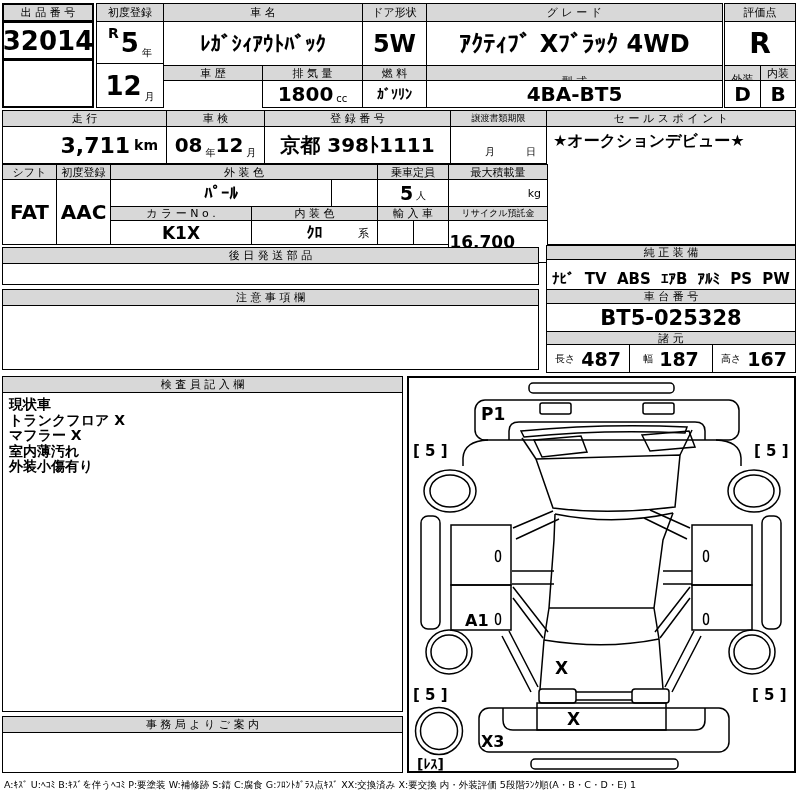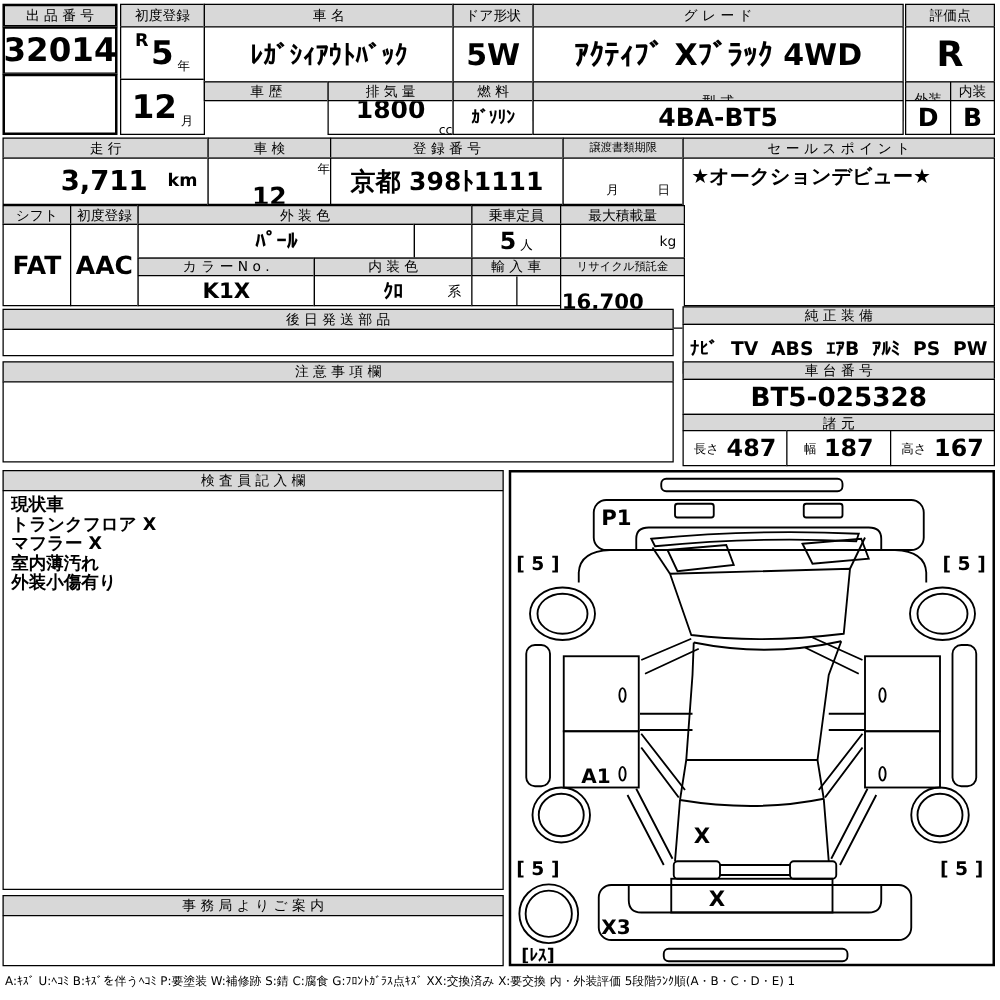--- a/index.html
+++ b/index.html
@@ -4,21 +4,21 @@
 <style>
   html,body{margin:0;padding:0;background:#fff;}
   .sheet{position:relative;width:800px;height:800px;background:#fff;
          font-family:"DejaVu Sans","Liberation Sans",sans-serif;color:#000;}
   .cell{position:absolute;box-sizing:border-box;border:1px solid #000;background:#fff;overflow:hidden;}
   .hd{background:#d8d8d8;display:flex;align-items:center;justify-content:center;
       font-size:11px;font-weight:normal;white-space:nowrap;}
   .hd-sm{font-size:9px;}
   .val{display:flex;align-items:center;justify-content:center;font-weight:bold;white-space:nowrap;}
   .right{justify-content:flex-end;}.fs14{font-size:14px;}.fs15{font-size:15px;}
-  .fs16{font-size:16px;}.fs17{font-size:17px;}.fs19{font-size:19px;}.fs20{font-size:20px;flex-direction:column;}
+  .fs16{font-size:16px;}.fs17{font-size:17px;}.fs19{font-size:19px;}.fs20{font-size:20px;}
   .fs22{font-size:22px;}.fs23{font-size:21px;}.fs24{font-size:24px;}.fs26{font-size:26px;}.fs28{font-size:28px;}
   .unit{font-size:10px;font-weight:normal;margin-left:3px;align-self:flex-end;padding-bottom:3px;}
   .era{font-size:14px;font-weight:bold;align-self:flex-start;padding-top:3px;margin-right:2px;}
   .b2{border-width:2px;}
   .notes-line{font-size:14px;font-weight:bold;line-height:15.5px;}
   .legend{position:absolute;left:4px;top:779px;width:794px;font-size:9.5px;white-space:nowrap;}
   svg text{font-family:"DejaVu Sans","Liberation Sans",sans-serif;font-weight:bold;}
 </style>
 </head>
 <body>
@@ -62,21 +62,21 @@
   <div class="cell hd" style="left:724px;top:3px;width:72px;height:19px">評価点</div>
   <div class="cell val fs28" style="left:724px;top:21px;width:72px;height:45px">R</div>
   <div class="cell hd" style="left:724px;top:65px;width:37px;height:28px">外装</div>
   <div class="cell hd" style="left:760px;top:65px;width:36px;height:16px">内装</div>
   <div class="cell val fs20" style="left:724px;top:80px;width:37px;height:28px">D</div>
   <div class="cell val fs20" style="left:760px;top:80px;width:36px;height:28px">B</div>
 
   <div class="cell hd" style="left:2px;top:110px;width:165px;height:17px">走 行</div>
   <div class="cell val right fs22" style="left:2px;top:126px;width:165px;height:38px;padding-right:8px">
     <span>3,711</span>
-    <span class="fs14" style="margin-left:16px">km</span>
+    <span class="fs14" style="margin-left:4px">km</span>
   </div>
 
   <div class="cell hd" style="left:166px;top:110px;width:99px;height:17px">車 検</div>
   <div class="cell val fs20" style="left:166px;top:126px;width:99px;height:38px">
     <span>08</span>
     <span class="unit">年</span>
     <span>12</span>
     <span class="unit">月</span>
   </div>
 

